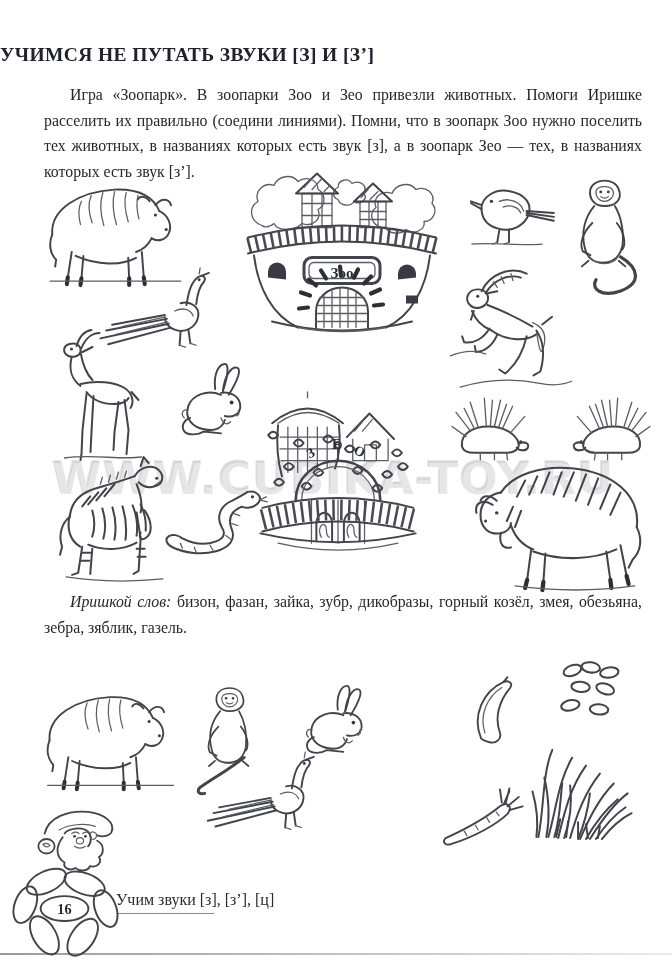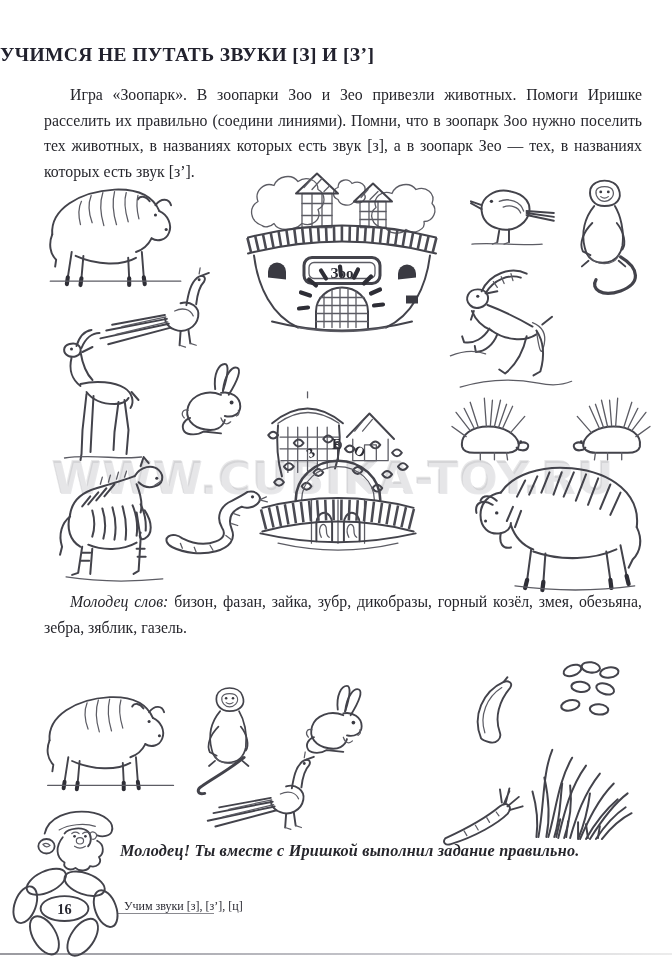--- a/index.html
+++ b/index.html
@@ -20,21 +20,21 @@
              text-shadow:1px 2px 0 rgba(255,255,255,.9),-1px -1px 0 rgba(90,90,100,.14);
              white-space:nowrap}
   .fig{position:absolute;z-index:2}
   .fig svg{width:100%;height:100%;display:block;overflow:visible}
   .fig svg *{stroke:#43434b;stroke-width:2;fill:none;stroke-linecap:round;stroke-linejoin:round}
   .fig svg .thin{stroke-width:1.3;stroke:#5c5c64}
   .fig svg .h{stroke-width:4.2;stroke:#2e2e36}
   .fig svg .dark{fill:#3a3a42;stroke:none}
   .fig svg .bars{stroke-linecap:butt}
   .fig svg text{stroke:none;fill:#2a2a32;font-family:"Liberation Serif",serif;font-weight:bold}
-  .footer-series{position:absolute;left:116px;top:891px;margin:8px;font-size:12px;color:#2a2a32}
+  .footer-series{position:absolute;left:116px;top:891px;margin:0;font-size:16px;color:#2a2a32}
   .footer-line{position:absolute;left:118px;top:913px;width:96px;height:1px;background:#8a8a90}
   .scan-edge{position:absolute;left:0;top:953px;width:672px;height:2px;
              background:linear-gradient(90deg,#9a9aa0,#c4c4ca 55%,#ececec)}
 </style>
 </head>
 <body>
 
 <div class="page">
 
   <h1 class="title">УЧИМСЯ НЕ ПУТАТЬ ЗВУКИ [З] И [З’]</h1>
@@ -316,21 +316,21 @@
         <path class="h" d="M172,124 l2,8"></path>
       <path d="M182,76 C188,88 186,100 178,108 l-4,8"></path>
       <g class="thin">
         <path d="M120,22 l-10,24 M132,24 l-10,26 M144,28 l-10,26 M108,22 l-8,22 M96,22 l-8,20 M84,26 l-8,18 M72,30 l-8,16 M156,34 l-10,24 M166,42 l-10,22"></path>
         <path d="M60,56 l-6,14 M68,60 l-6,16"></path>
       </g>
       <path class="thin" d="M62,134 q60,8 118,0"></path>
     </svg>
   </div>
 
-  <p class="body-text p2"><span class="lead-italic">Молодец слов:</span> <span>бизон, фазан, зайка, зубр, дикобразы, горный козёл, змея, обезьяна, зебра, зяблик, газель.</span></p>
+  <p class="body-text p2"><span class="lead-italic">Иришкой слов:</span> <span>бизон, фазан, зайка, зубр, дикобразы, горный козёл, змея, обезьяна, зебра, зяблик, газель.</span></p>
 
 
   <div class="fig" style="left:34px;top:684px;width:156px;height:108px">
     <svg viewBox="0 0 165 115">
       <path d="M16,60 C14,34 44,16 80,14 C106,13 120,22 126,36"></path>
       <path d="M122,30 C128,22 136,23 138,30"></path>
       <path d="M116,26 C112,20 106,20 104,24"></path>
       <path d="M126,36 C135,40 139,50 136,58 C133,66 124,68 118,64"></path>
       <circle class="dark" cx="122" cy="40" r="1.6"></circle>
         <circle class="dark" cx="133" cy="55" r="1.6"></circle>
@@ -460,21 +460,20 @@
       <path class="thin" d="M44,30 q4,-3 8,0 M56,30 q4,-3 8,0"></path>
       <circle class="dark" cx="47" cy="33" r="1.5"></circle>
         <circle class="dark" cx="59" cy="33" r="1.5"></circle>
       <ellipse class="thin" cx="53" cy="38" rx="4" ry="3.5"></ellipse>
       <path class="thin" d="M47,44 q6,4 12,0"></path>
       <path d="M34,34 C26,44 26,56 36,62 C34,68 42,72 48,68 C52,72 62,72 64,66 C72,68 78,62 74,56 C80,52 80,42 72,38"></path>
       <path class="thin" d="M64,30 a4,4 0 1 1 2,6"></path>
     </svg>
   </div>
 
-  <p class="praise">Молодец! Ты вместе с Иришкой выполнил задание правильно.</p>
 
   <div class="fig" style="left:10px;top:864px;width:110px;height:92px">
     <svg viewBox="0 0 115 95">
       <g class="thin" style="stroke-width:1.8">
         <ellipse cx="38" cy="18" rx="22" ry="11" transform="rotate(-25 38 18)"></ellipse>
         <ellipse cx="78" cy="20" rx="22" ry="11" transform="rotate(20 78 20)"></ellipse>
         <ellipse cx="16" cy="42" rx="20" ry="11" transform="rotate(-70 16 42)"></ellipse>
         <ellipse cx="100" cy="46" rx="20" ry="11" transform="rotate(70 100 46)"></ellipse>
         <ellipse cx="36" cy="74" rx="22" ry="12" transform="rotate(60 36 74)"></ellipse>
         <ellipse cx="76" cy="76" rx="22" ry="12" transform="rotate(-55 76 76)"></ellipse>

